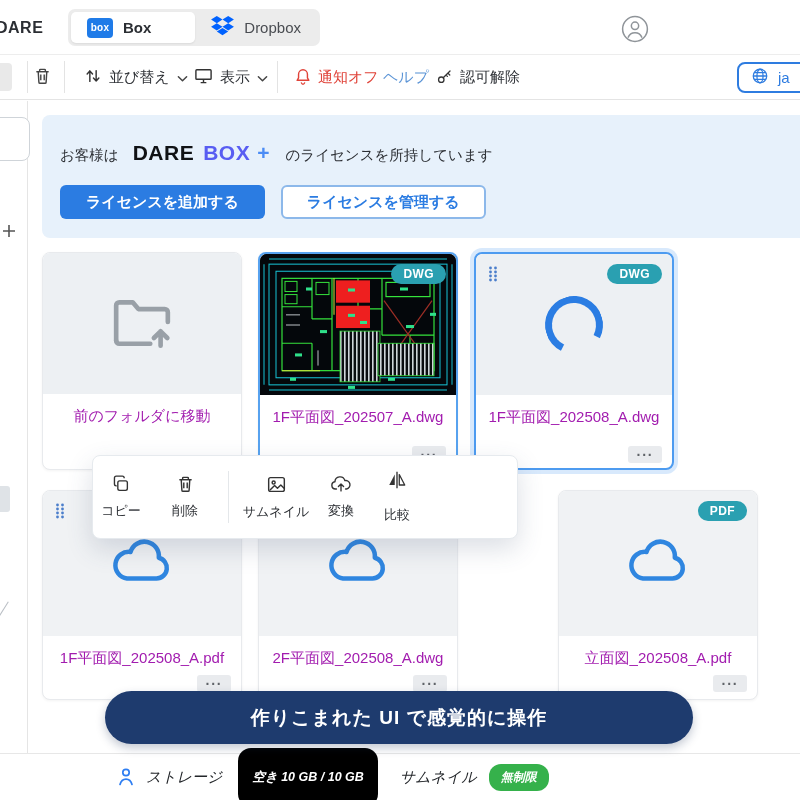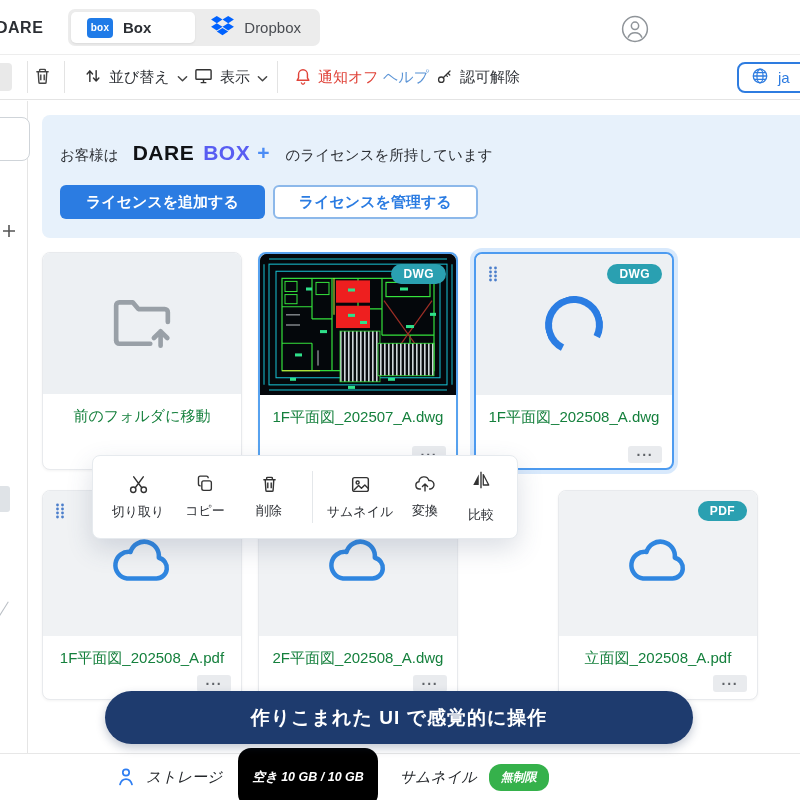--- a/index.html
+++ b/index.html
@@ -40,35 +40,35 @@
   .frag-gray{position:absolute;left:-6px;top:486px;width:16px;height:26px;background:#dfe3e7;border-radius:3px;}
   .frag-slash{position:absolute;left:2px;top:600px;width:1px;height:22px;background:#b9bec4;transform:rotate(32deg);}
 
   
   .license{position:absolute;left:42px;top:115px;width:758px;height:123px;background:#e7f1fb;border-radius:8px 0 0 8px;}
   .lic-line{position:absolute;left:18px;top:26px;display:flex;align-items:flex-end;}
   .lic-pre,.lic-suf{font-size:14.5px;color:#2b2e33;}
   .lic-dare{font-size:21px;font-weight:800;color:#101215;margin-left:14px;letter-spacing:.5px;}
   .lic-box{font-size:21px;font-weight:800;color:#585df2;margin-left:9px;letter-spacing:.5px;}
   .lic-plus{font-size:21px;font-weight:700;color:#4b8cf5;margin-left:7px;margin-right:16px;}
-  .lic-btns{position:absolute;left:18px;top:70px;display:flex;gap:8px;}
+  .lic-btns{position:absolute;left:18px;top:70px;display:flex;gap:16px;}
   .btn-primary{height:34px;padding:0 26px;background:#2b7ce2;color:#fff;border:none;border-radius:6px;font-size:15px;font-weight:700;cursor:pointer;}
   .btn-outline{height:34px;padding:0 24px;background:#fff;color:#2b7ce2;border:2px solid #8cb8ea;border-radius:6px;font-size:15px;font-weight:700;cursor:pointer;}
 
   
   .card{position:absolute;width:200px;background:#fff;border:1px solid #e8eaed;border-radius:8px;box-shadow:0 1px 3px rgba(0,0,0,.05);cursor:pointer;}
   .r1{top:252px;height:218px;}
   .r2{top:490px;height:210px;}
   .c1{left:42px;} .c2{left:258px;} .c3{left:474px;} .c3b{left:558px;}
   .thumb{position:relative;height:141px;background:#edf0f3;border-radius:7px 7px 0 0;display:flex;align-items:center;justify-content:center;overflow:hidden;}
   .r2 .thumb{height:145px;background:#f0f2f4;}
   .thumb.black{background:#04070b;}
   .meta{position:relative;height:76px;}
   .r2 .meta{height:64px;}
-  .fname{padding-top:13px;text-align:center;font-size:15px;color:#15803d;white-space:nowrap;}
+  .fname{padding-top:13px;text-align:center;font-size:15px;color:#a21caf;white-space:nowrap;}
   .more{position:absolute;right:10px;bottom:8px;width:34px;height:17px;background:#e9ebee;border:none;border-radius:3px;color:#5f6368;font-size:14px;line-height:8px;font-weight:700;letter-spacing:1px;padding:0;cursor:pointer;}
   .badge{position:absolute;top:10px;right:10px;background:#2aa0b1;color:#fff;font-size:12px;font-weight:700;letter-spacing:.4px;padding:3px 12px;border-radius:12px;}
   .handle{position:absolute;top:12px;left:12px;cursor:grab;background:none;border:none;padding:0;}
   .card.sel-border{border:2px solid #57a2ef;}
   .card.sel-glow{border:2px solid #4d9bf0;box-shadow:0 0 0 4px rgba(77,155,240,.22);}
   .cad-svg{position:absolute;inset:0;width:100%;height:100%;}
   .spinner{width:58px;height:58px;border:7px solid #2b7de3;border-bottom-color:transparent;border-radius:50%;transform:rotate(-18deg);}
 
   
   .cmenu{position:absolute;left:92px;top:455px;width:426px;height:84px;background:#fff;border:1px solid #e6eaee;border-radius:8px;box-shadow:0 10px 26px rgba(60,80,110,.18);display:flex;align-items:center;z-index:6;}
@@ -409,32 +409,20 @@
       </span>
       <span class="badge">PDF</span>
     </div>
     <div class="meta">
       <div class="fname">立面図_202508_A.pdf</div>
       <button class="more">···</button>
     </div>
   </div>
 
   <div class="cmenu">
-    <button class="mi mi1">
-      <span>
-        <svg width="21" height="21" viewBox="0 0 22 22">
-            <g fill="none" stroke="#333" stroke-width="1.5" stroke-linecap="round">
-              <circle cx="5.5" cy="16.5" r="2.8"></circle>
-              <circle cx="16.5" cy="16.5" r="2.8"></circle>
-              <path d="M7.6 14.4L16 3M14.4 14.4L6 3"></path>
-            </g>
-          </svg>
-      </span>
-      <span>切り取り</span>
-    </button>
     <button class="mi mi2">
       <span>
         <svg width="20" height="20" viewBox="0 0 22 22">
             <g fill="none" stroke="#333" stroke-width="1.5" stroke-linejoin="round">
               <rect x="7.5" y="7.5" width="10.5" height="10.5" rx="2"></rect>
               <path d="M14.5 4.8V4.3c0-1.1-.9-2-2-2H5.8c-1.1 0-2 .9-2 2v6.7c0 1.1.9 2 2 2h.5"></path>
             </g>
           </svg>
       </span>
       <span>コピー</span>

